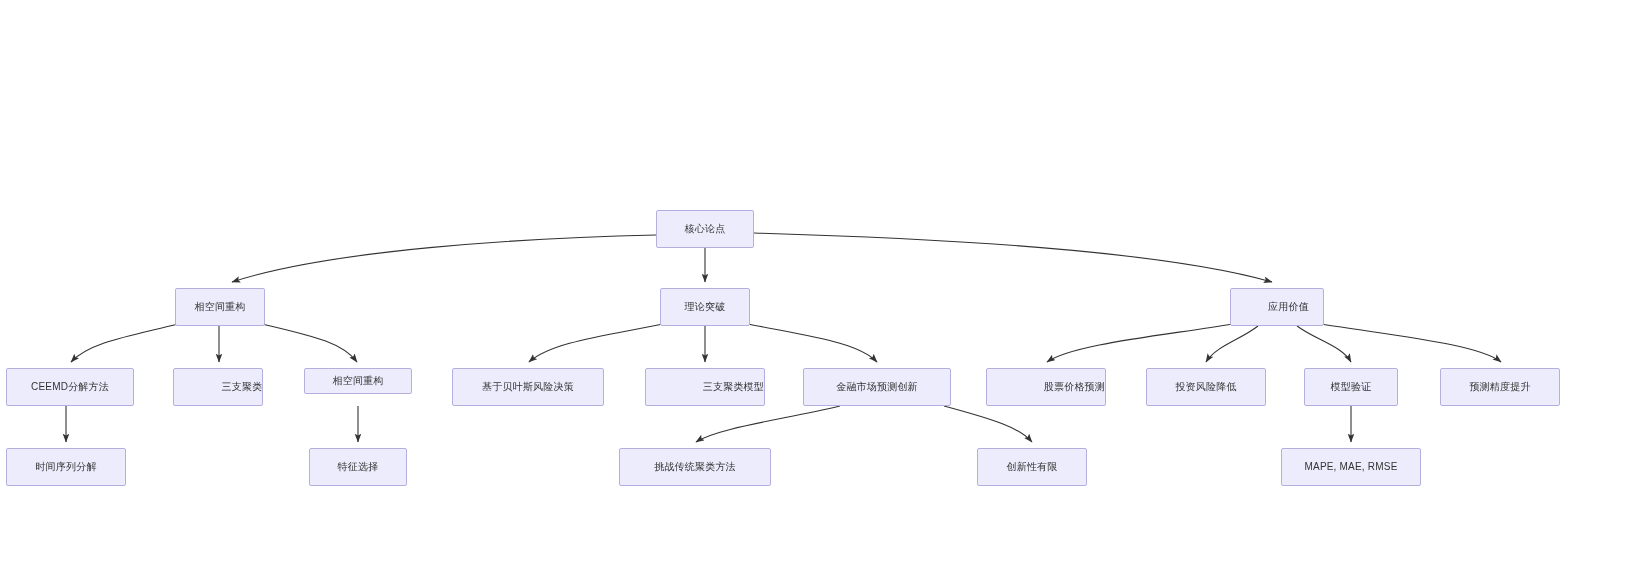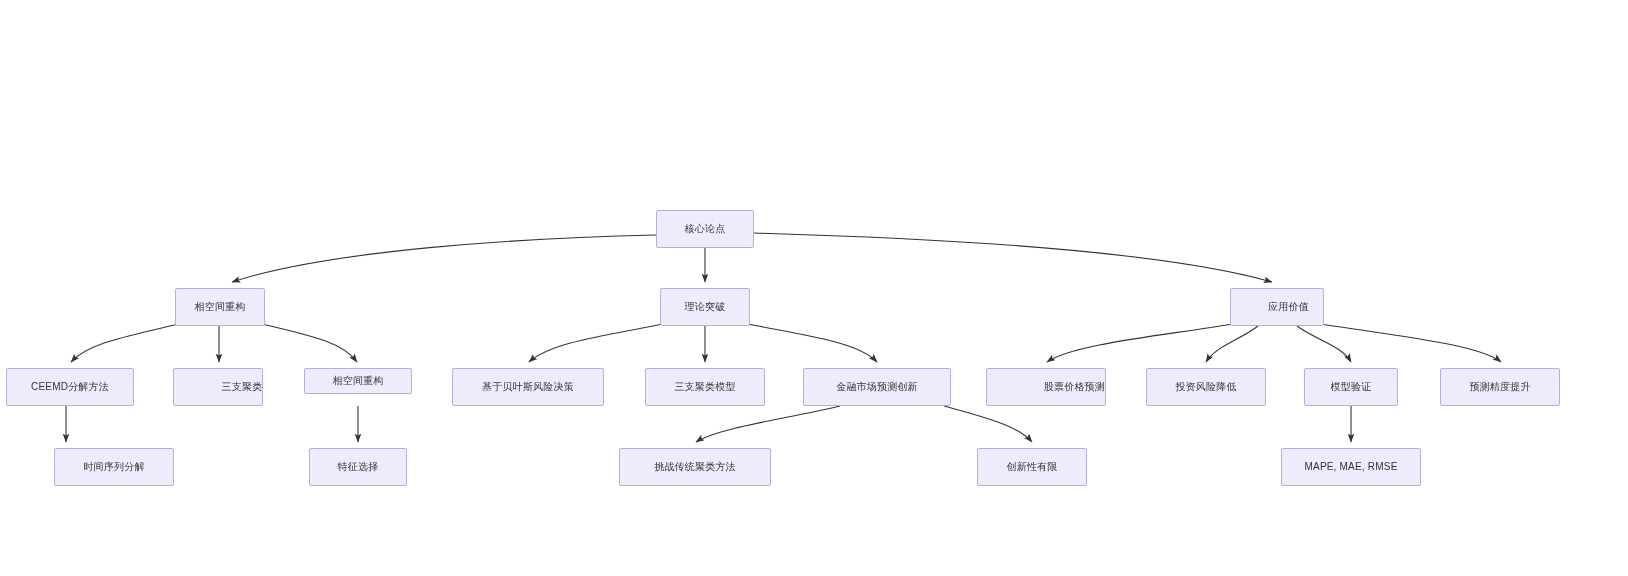--- a/index.html
+++ b/index.html
@@ -97,39 +97,39 @@
       </div>
       <div class="node" style="left: 173px; top: 368px; width: 90px; height: 38px; background: rgb(236, 236, 252); border-color: rgb(181, 175, 224); color: rgb(51, 51, 51); padding-left: 48px;">
         <span class="node-label">三支聚类</span>
       </div>
       <div class="node" style="left: 304px; top: 368px; width: 108px; height: 26px; background: rgb(236, 236, 252); border-color: rgb(181, 175, 224); color: rgb(51, 51, 51);">
         <span class="node-label">相空间重构</span>
       </div>
       <div class="node" style="left: 452px; top: 368px; width: 152px; height: 38px; background: rgb(236, 236, 252); border-color: rgb(181, 175, 224); color: rgb(51, 51, 51);">
         <span class="node-label">基于贝叶斯风险决策</span>
       </div>
-      <div class="node" style="left: 645px; top: 368px; width: 120px; height: 38px; background: rgb(236, 236, 252); border-color: rgb(181, 175, 224); color: rgb(51, 51, 51);">
+      <div class="node" style="left: 645px; top: 368px; width: 120px; height: 38px; background: rgb(236, 236, 252); border-color: rgb(181, 175, 224); color: rgb(51, 51, 51); justify-content: flex-end;">
         <span class="node-label">三支聚类模型</span>
       </div>
       <div class="node" style="left: 803px; top: 368px; width: 148px; height: 38px; background: rgb(236, 236, 252); border-color: rgb(181, 175, 224); color: rgb(51, 51, 51);">
         <span class="node-label">金融市场预测创新</span>
       </div>
       <div class="node" style="left: 986px; top: 368px; width: 120px; height: 38px; background: rgb(236, 236, 252); border-color: rgb(181, 175, 224); color: rgb(51, 51, 51); justify-content: flex-end;">
         <span class="node-label">股票价格预测</span>
       </div>
       <div class="node" style="left: 1146px; top: 368px; width: 120px; height: 38px; background: rgb(236, 236, 252); border-color: rgb(181, 175, 224); color: rgb(51, 51, 51);">
         <span class="node-label">投资风险降低</span>
       </div>
       <div class="node" style="left: 1304px; top: 368px; width: 94px; height: 38px; background: rgb(236, 236, 252); border-color: rgb(181, 175, 224); color: rgb(51, 51, 51);">
         <span class="node-label">模型验证</span>
       </div>
       <div class="node" style="left: 1440px; top: 368px; width: 120px; height: 38px; background: rgb(236, 236, 252); border-color: rgb(181, 175, 224); color: rgb(51, 51, 51);">
         <span class="node-label">预测精度提升</span>
       </div>
-      <div class="node" style="left: 6px; top: 448px; width: 120px; height: 38px; background: rgb(236, 236, 252); border-color: rgb(181, 175, 224); color: rgb(51, 51, 51); margin-left: 48px;">
+      <div class="node" style="left: 6px; top: 448px; width: 120px; height: 38px; background: rgb(236, 236, 252); border-color: rgb(181, 175, 224); color: rgb(51, 51, 51);">
         <span class="node-label">时间序列分解</span>
       </div>
       <div class="node" style="left: 309px; top: 448px; width: 98px; height: 38px; background: rgb(236, 236, 252); border-color: rgb(181, 175, 224); color: rgb(51, 51, 51);">
         <span class="node-label">特征选择</span>
       </div>
       <div class="node" style="left: 619px; top: 448px; width: 152px; height: 38px; background: rgb(236, 236, 252); border-color: rgb(181, 175, 224); color: rgb(51, 51, 51);">
         <span class="node-label">挑战传统聚类方法</span>
       </div>
       <div class="node" style="left: 977px; top: 448px; width: 110px; height: 38px; background: rgb(236, 236, 252); border-color: rgb(181, 175, 224); color: rgb(51, 51, 51);">
         <span class="node-label">创新性有限</span>

